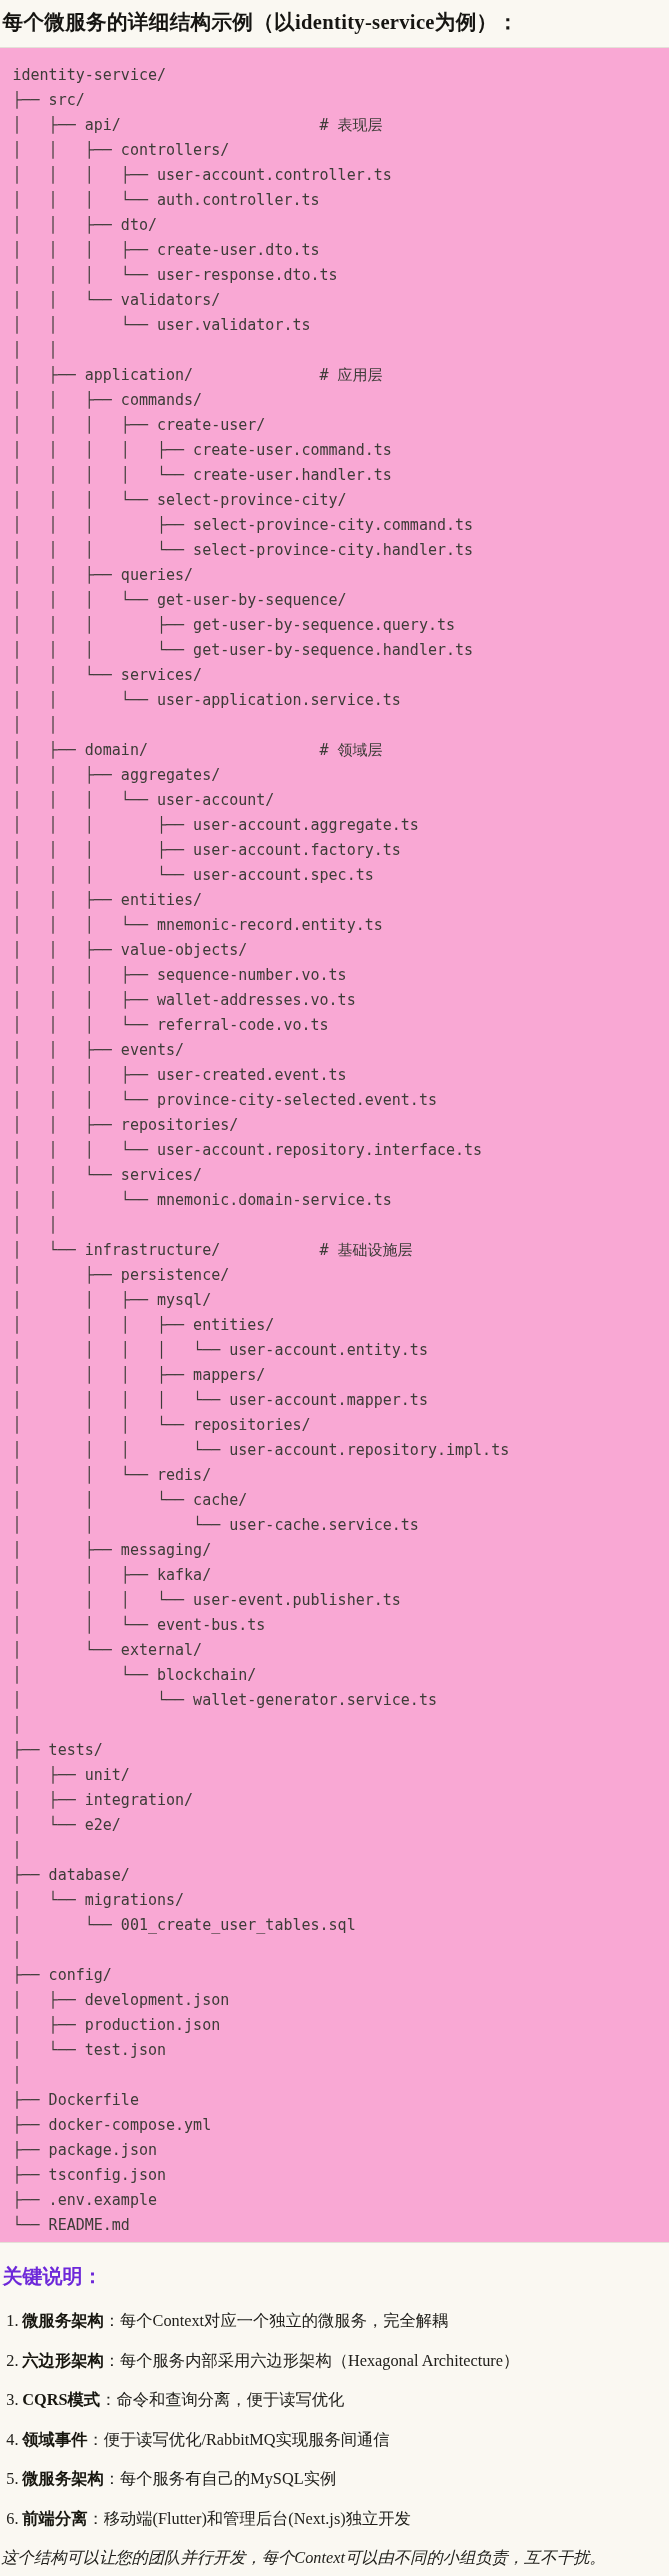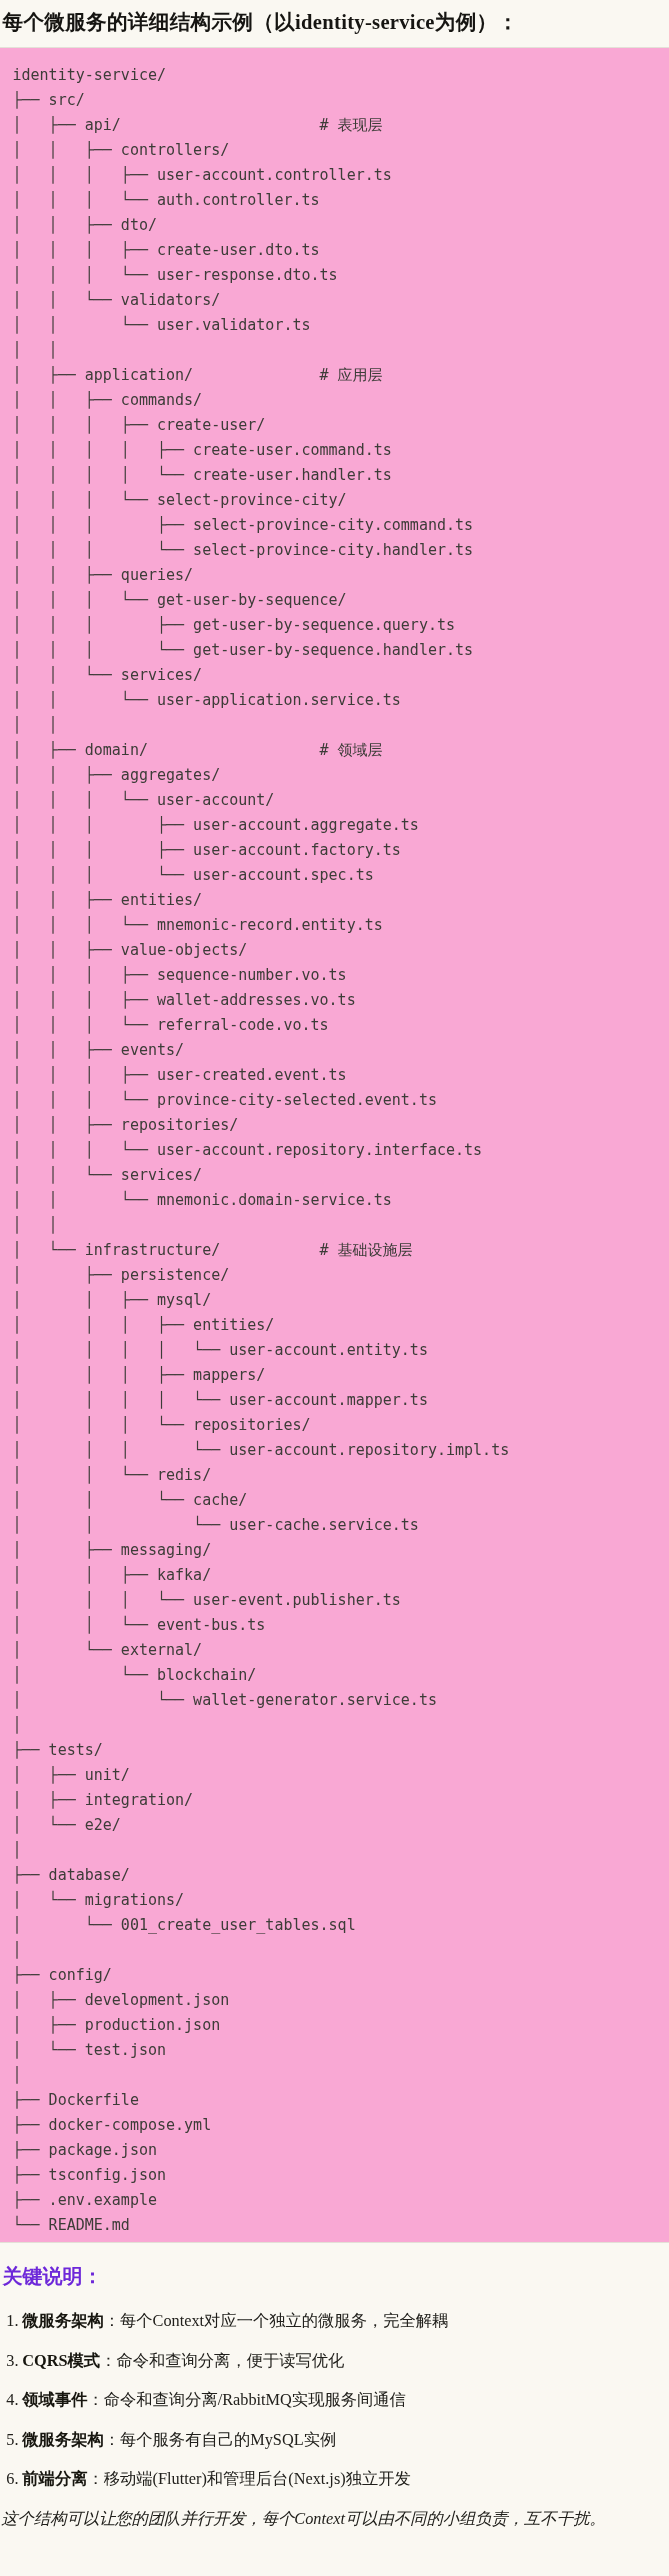--- a/index.html
+++ b/index.html
@@ -166,22 +166,23 @@
 ├── package.json
 ├── tsconfig.json
 ├── .env.example
 └── README.md</pre>
 
   <section>
     <h3 class="notes-heading">关键说明：</h3>
 
     <ol class="notes-list">
         <li><span class="note-num">1.</span><span class="note-term">微服务架构</span><span class="note-desc">：每个Context对应一个独立的微服务，完全解耦</span></li>
+        <li><span class="note-num">2.</span><span class="note-term">六边形架构</span><span class="note-desc">：每个服务内部采用六边形架构（Hexagonal Architecture）</span></li>
         <li><span class="note-num">3.</span><span class="note-term">CQRS模式</span><span class="note-desc">：命令和查询分离，便于读写优化</span></li>
-        <li><span class="note-num">4.</span><span class="note-term">领域事件</span><span class="note-desc">：命令和查询分离/RabbitMQ实现服务间通信</span></li>
+        <li><span class="note-num">4.</span><span class="note-term">领域事件</span><span class="note-desc">：便于读写优化/RabbitMQ实现服务间通信</span></li>
         <li><span class="note-num">5.</span><span class="note-term">微服务架构</span><span class="note-desc">：每个服务有自己的MySQL实例</span></li>
         <li><span class="note-num">6.</span><span class="note-term">前端分离</span><span class="note-desc">：移动端(Flutter)和管理后台(Next.js)独立开发</span></li>
       </ol>
 
     <p class="closing-paragraph">这个结构可以让您的团队并行开发，每个Context可以由不同的小组负责，互不干扰。</p>
   </section>
 
 </div>
 
 

